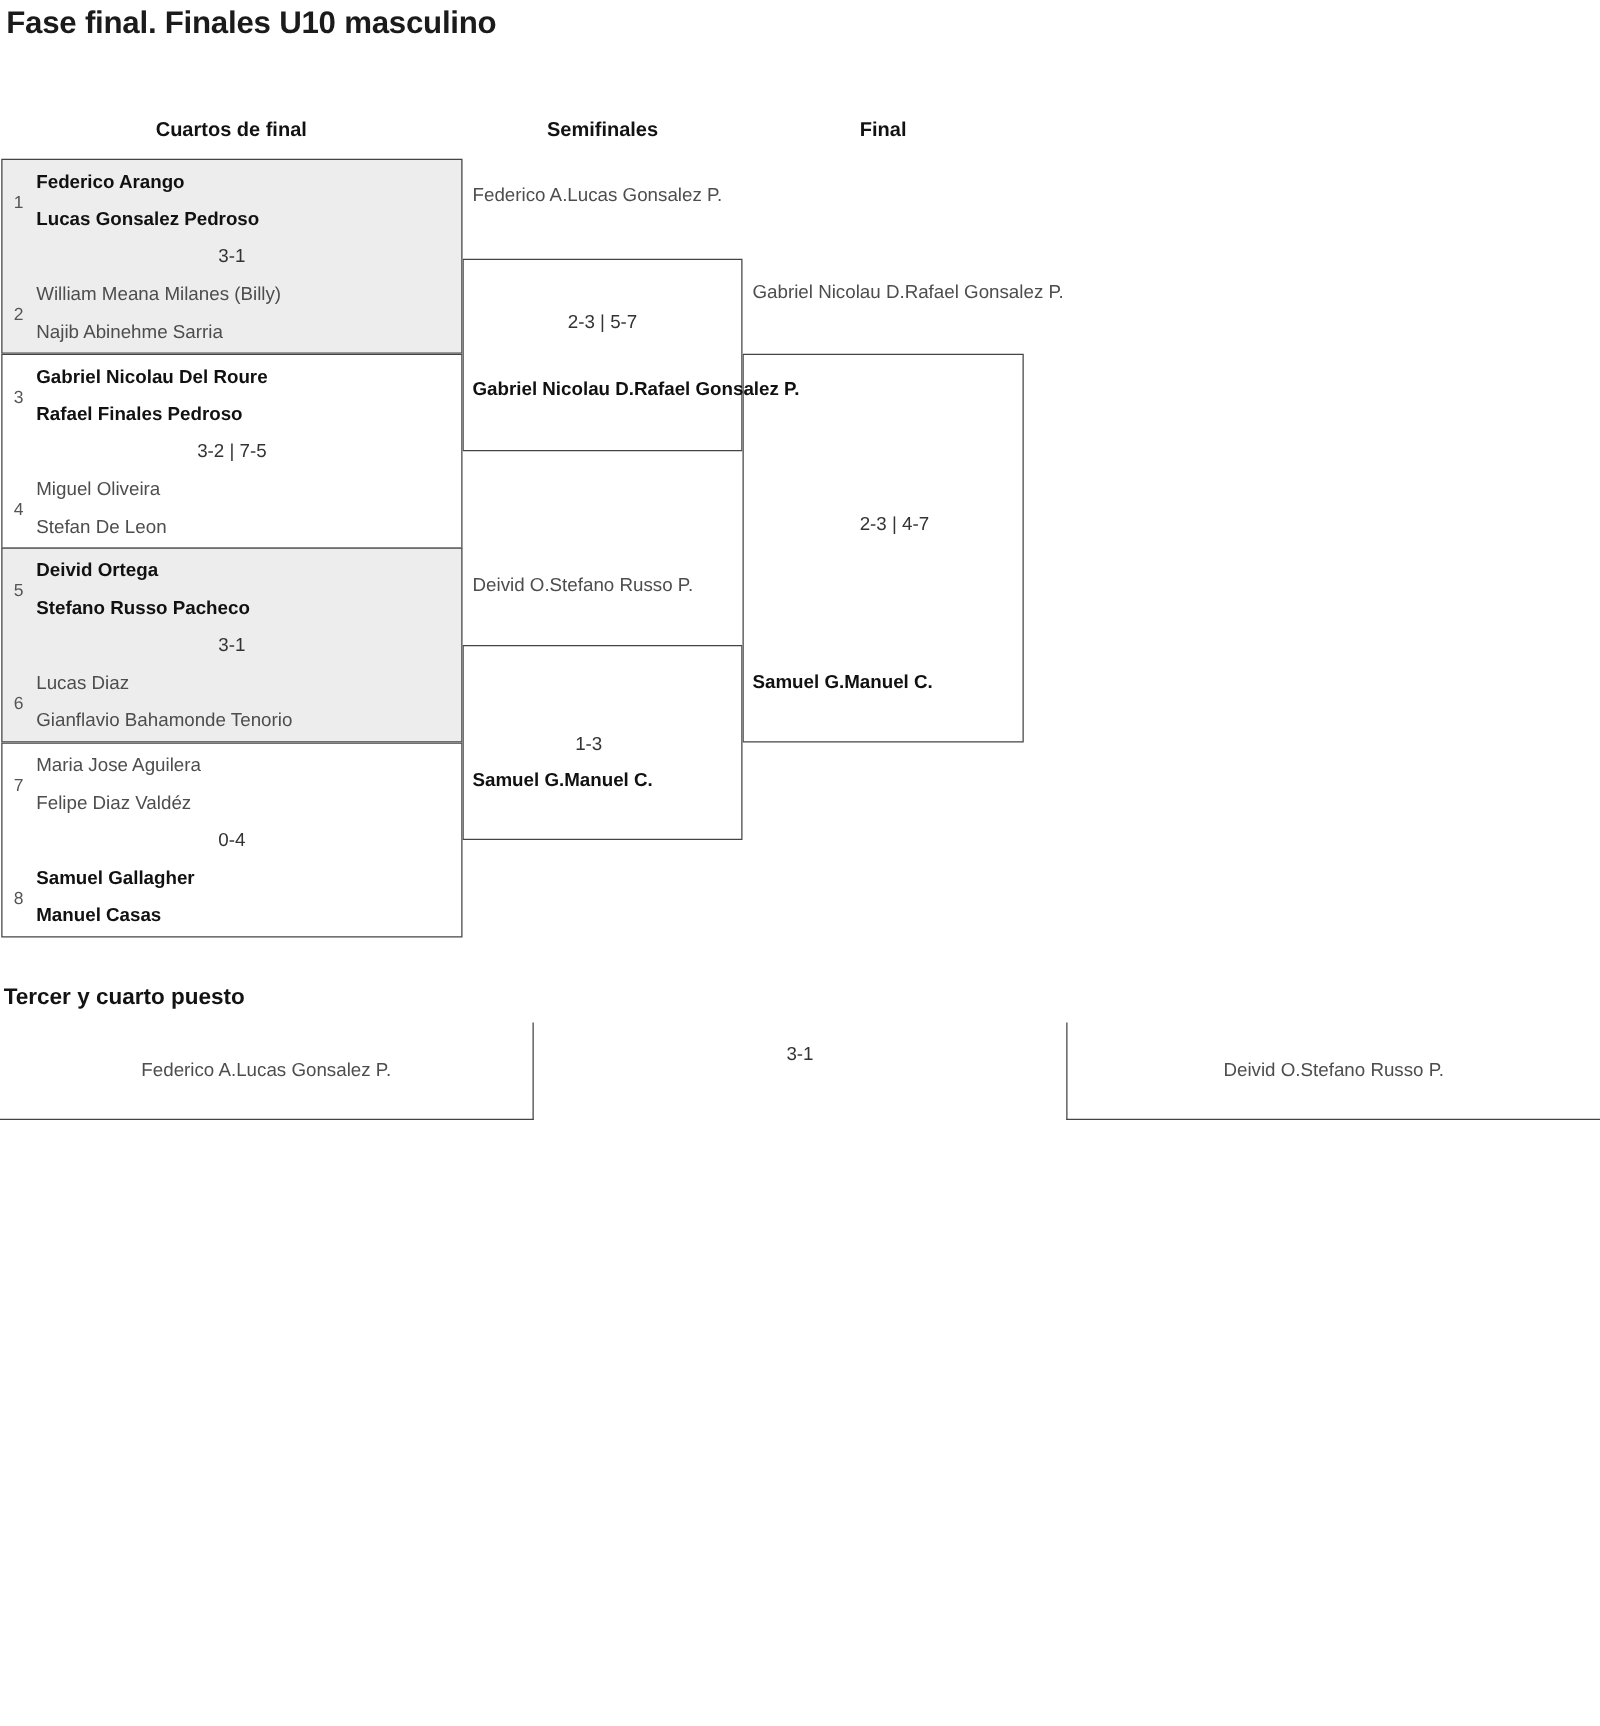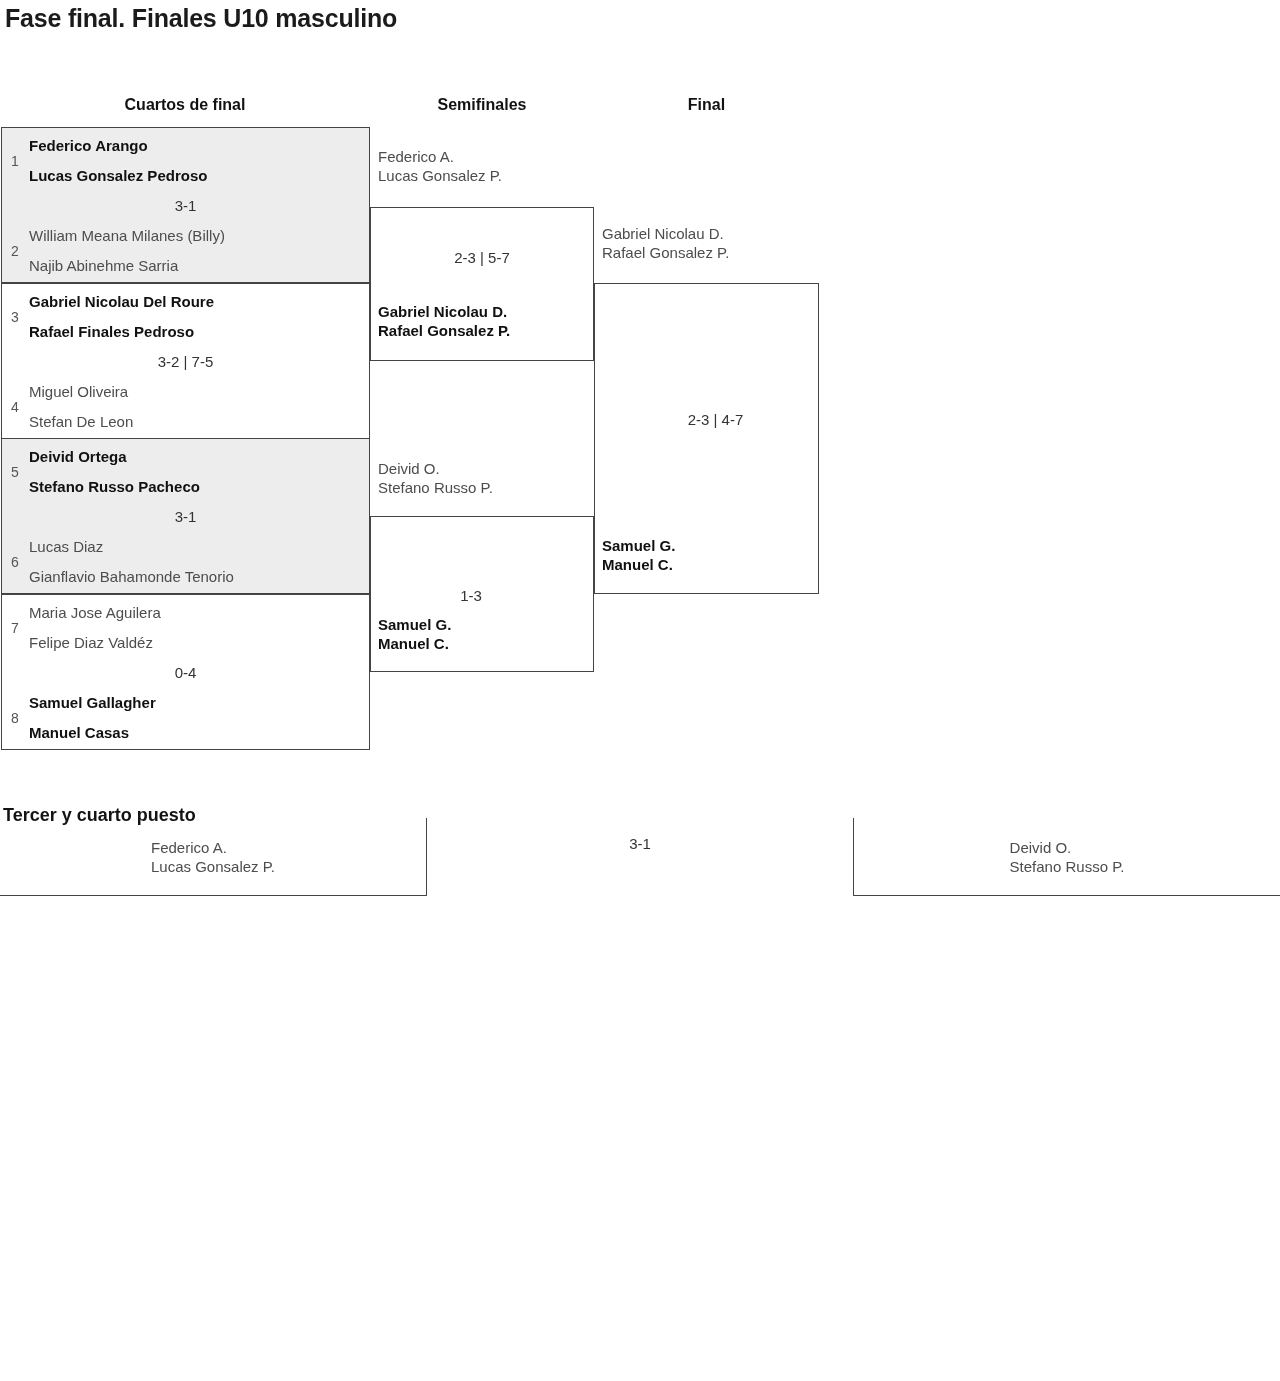--- a/index.html
+++ b/index.html
@@ -35,24 +35,24 @@
   .names{display:flex;flex-direction:column;gap:11px;}
   .pl{font-size:15px;line-height:19px;color:var(--loser);white-space:nowrap;}
   .winner .pl{color:var(--winner);font-weight:700;}
 
   
   .score{position:absolute;font-size:15px;color:#333;line-height:19px;}
   .qf-score{left:0;right:0;top:50%;transform:translateY(-50%);text-align:center;}
   .free-score{text-align:center;margin-top:11px;}
 
   
-  .team-label{position:absolute;display:flex;flex-direction:column;}
+  .team-label{position:absolute;display:flex;flex-direction:row;}
 
   
-  .tp-title{position:absolute;left:3px;top:787px;font-size:18px;font-weight:700;color:#131313;margin-top:18px;}
+  .tp-title{position:absolute;left:3px;top:787px;font-size:18px;font-weight:700;color:#131313;}
   .tp-cell{position:absolute;top:818px;width:427px;height:78px;display:flex;align-items:center;justify-content:center;}
   .tp-cell.left{left:0;border-right:1px solid var(--line);border-bottom:1px solid var(--line);}
   .tp-cell.right{left:853px;border-left:1px solid var(--line);border-bottom:1px solid var(--line);}
   .tp-cell .team-label{position:static;}
 </style>
 </head>
 <body>
 
 <div class="page">
 

